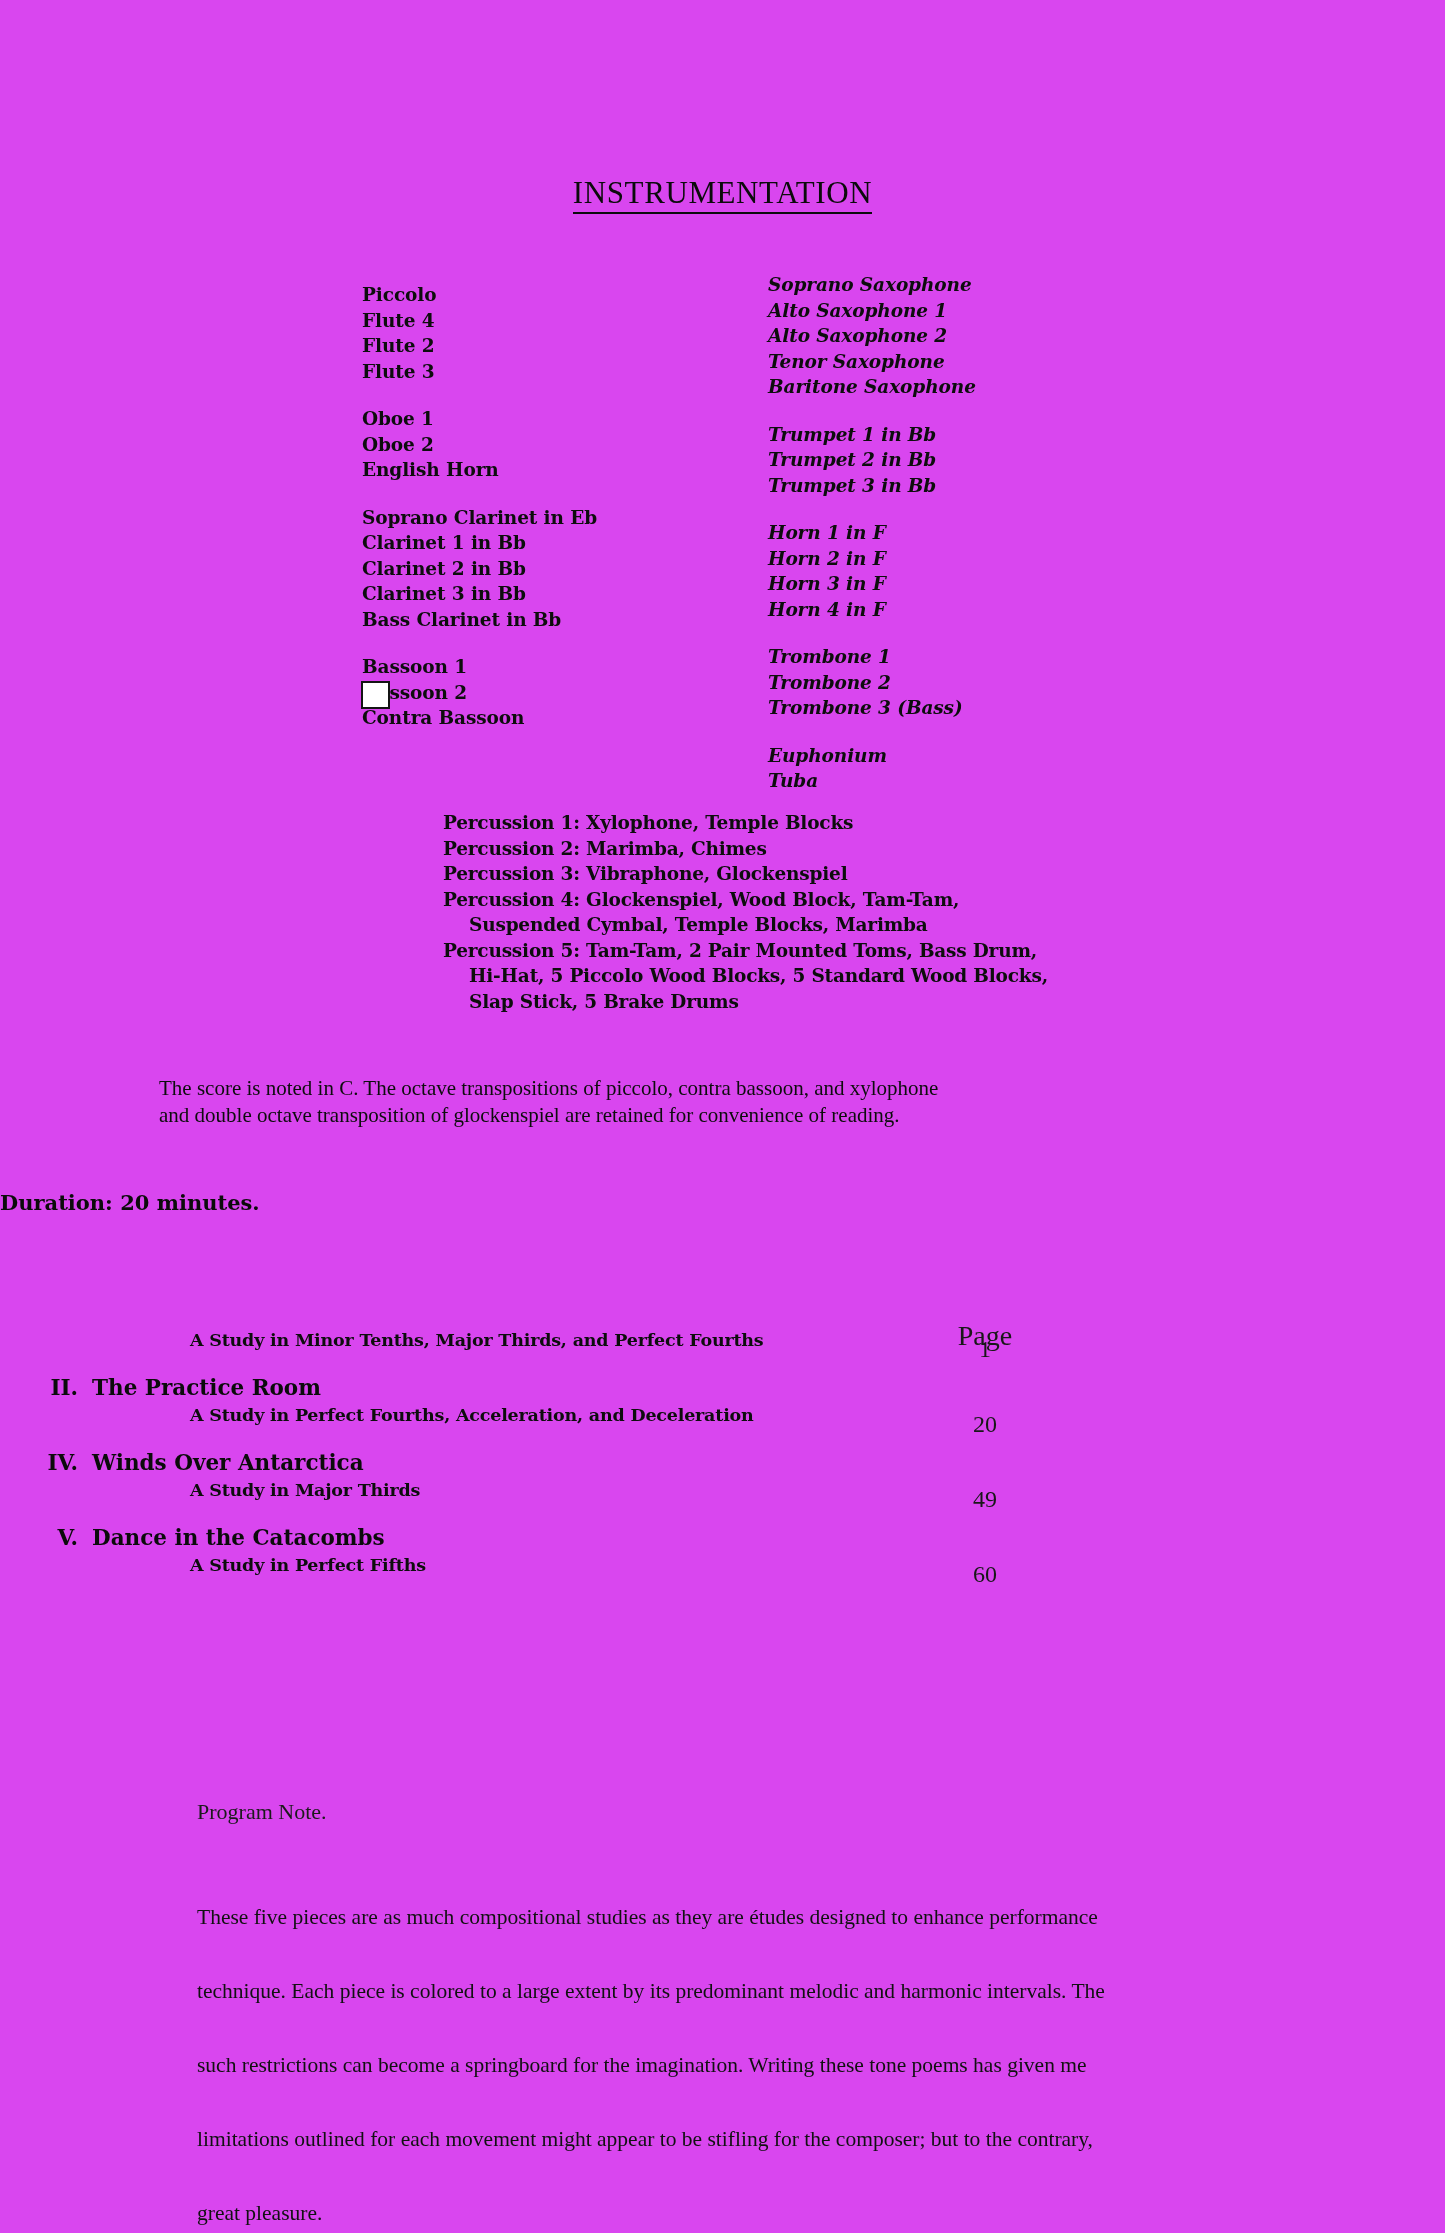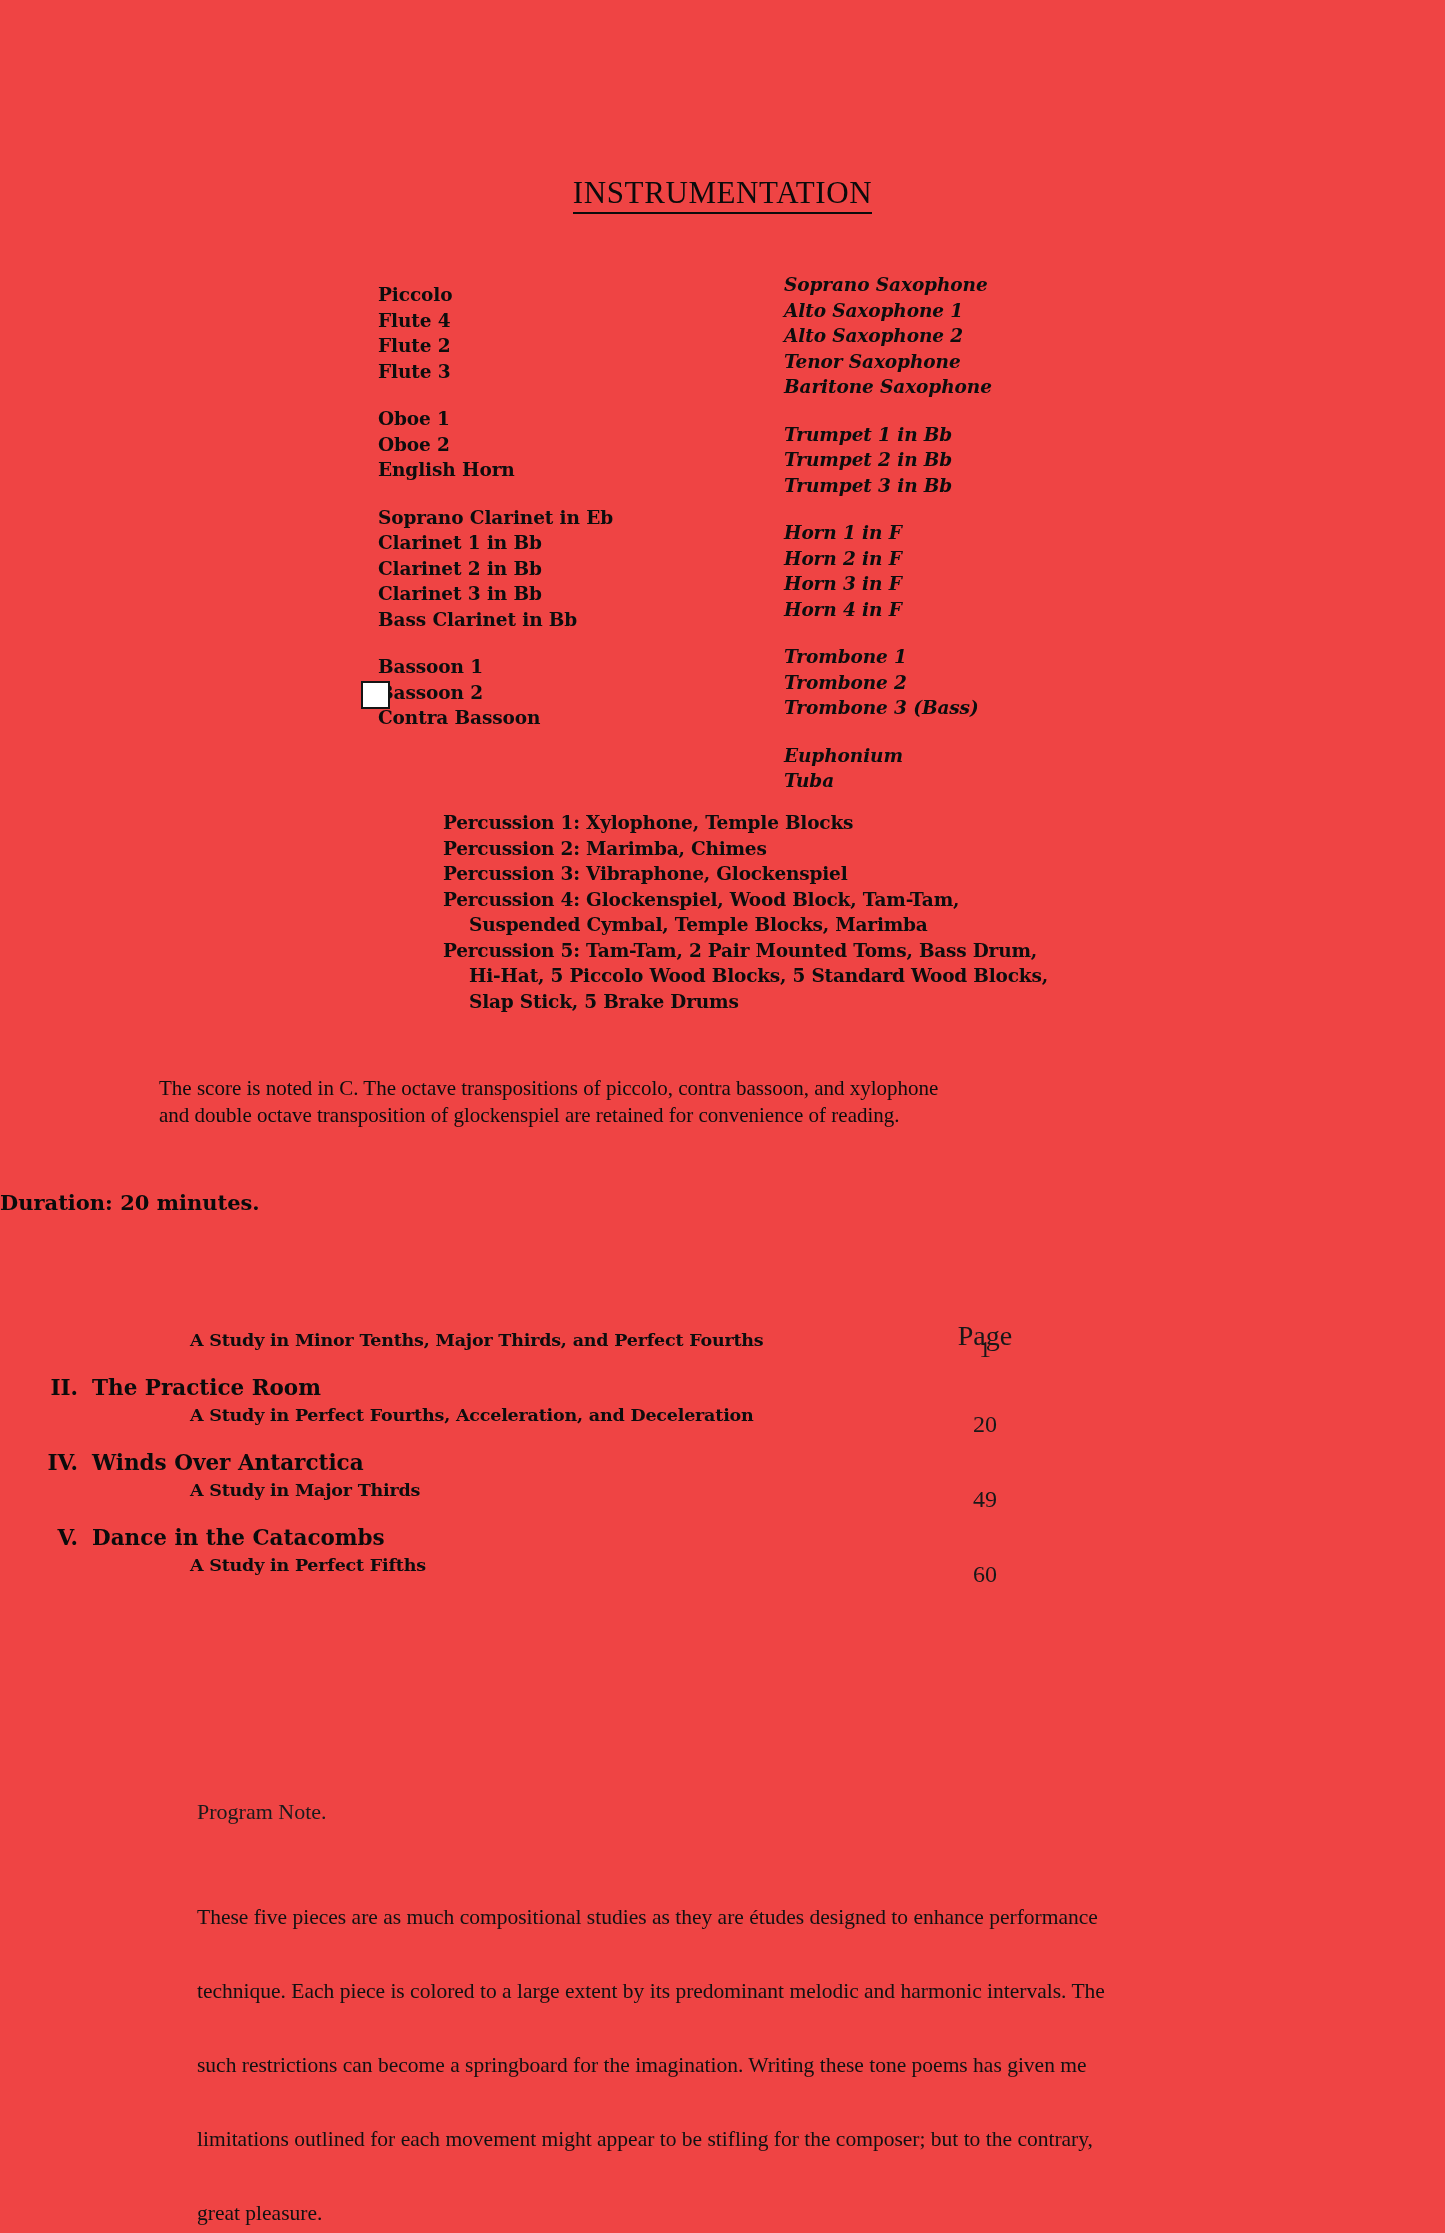--- a/index.html
+++ b/index.html
@@ -4,21 +4,21 @@
 <style>
   html, body {
     margin: 0;
     padding: 0;
     background: #8a8a8a;
   }
   .page {
     position: relative;
     width: 1445px;
     height: 2233px;
-    background: #ef4444;
+    background: #d946ef;
     margin: 0 auto;
     overflow: hidden;
     color: #101010;
     font-family: "DejaVu Serif", "Liberation Serif", serif;
   }
 
   
   .doc-title {
     position: absolute;
     top: 175px;
@@ -32,21 +32,21 @@
   }
   .doc-title span.u {
     border-bottom: 2px solid #0b0b0b;
     padding-bottom: 2px;
   }
 
   
   .instr-area {
     position: absolute;
     top: 272px;
-    left: 16px;
+    left: 0;
     width: 1399px;
     height: 500px;
   }
   .col {
     position: absolute;
     font-family: "DejaVu Serif", "Liberation Serif", serif;
     font-size: 18.5px;
     font-weight: 600;
     line-height: 25.5px;
     color: #0d0d0d;

